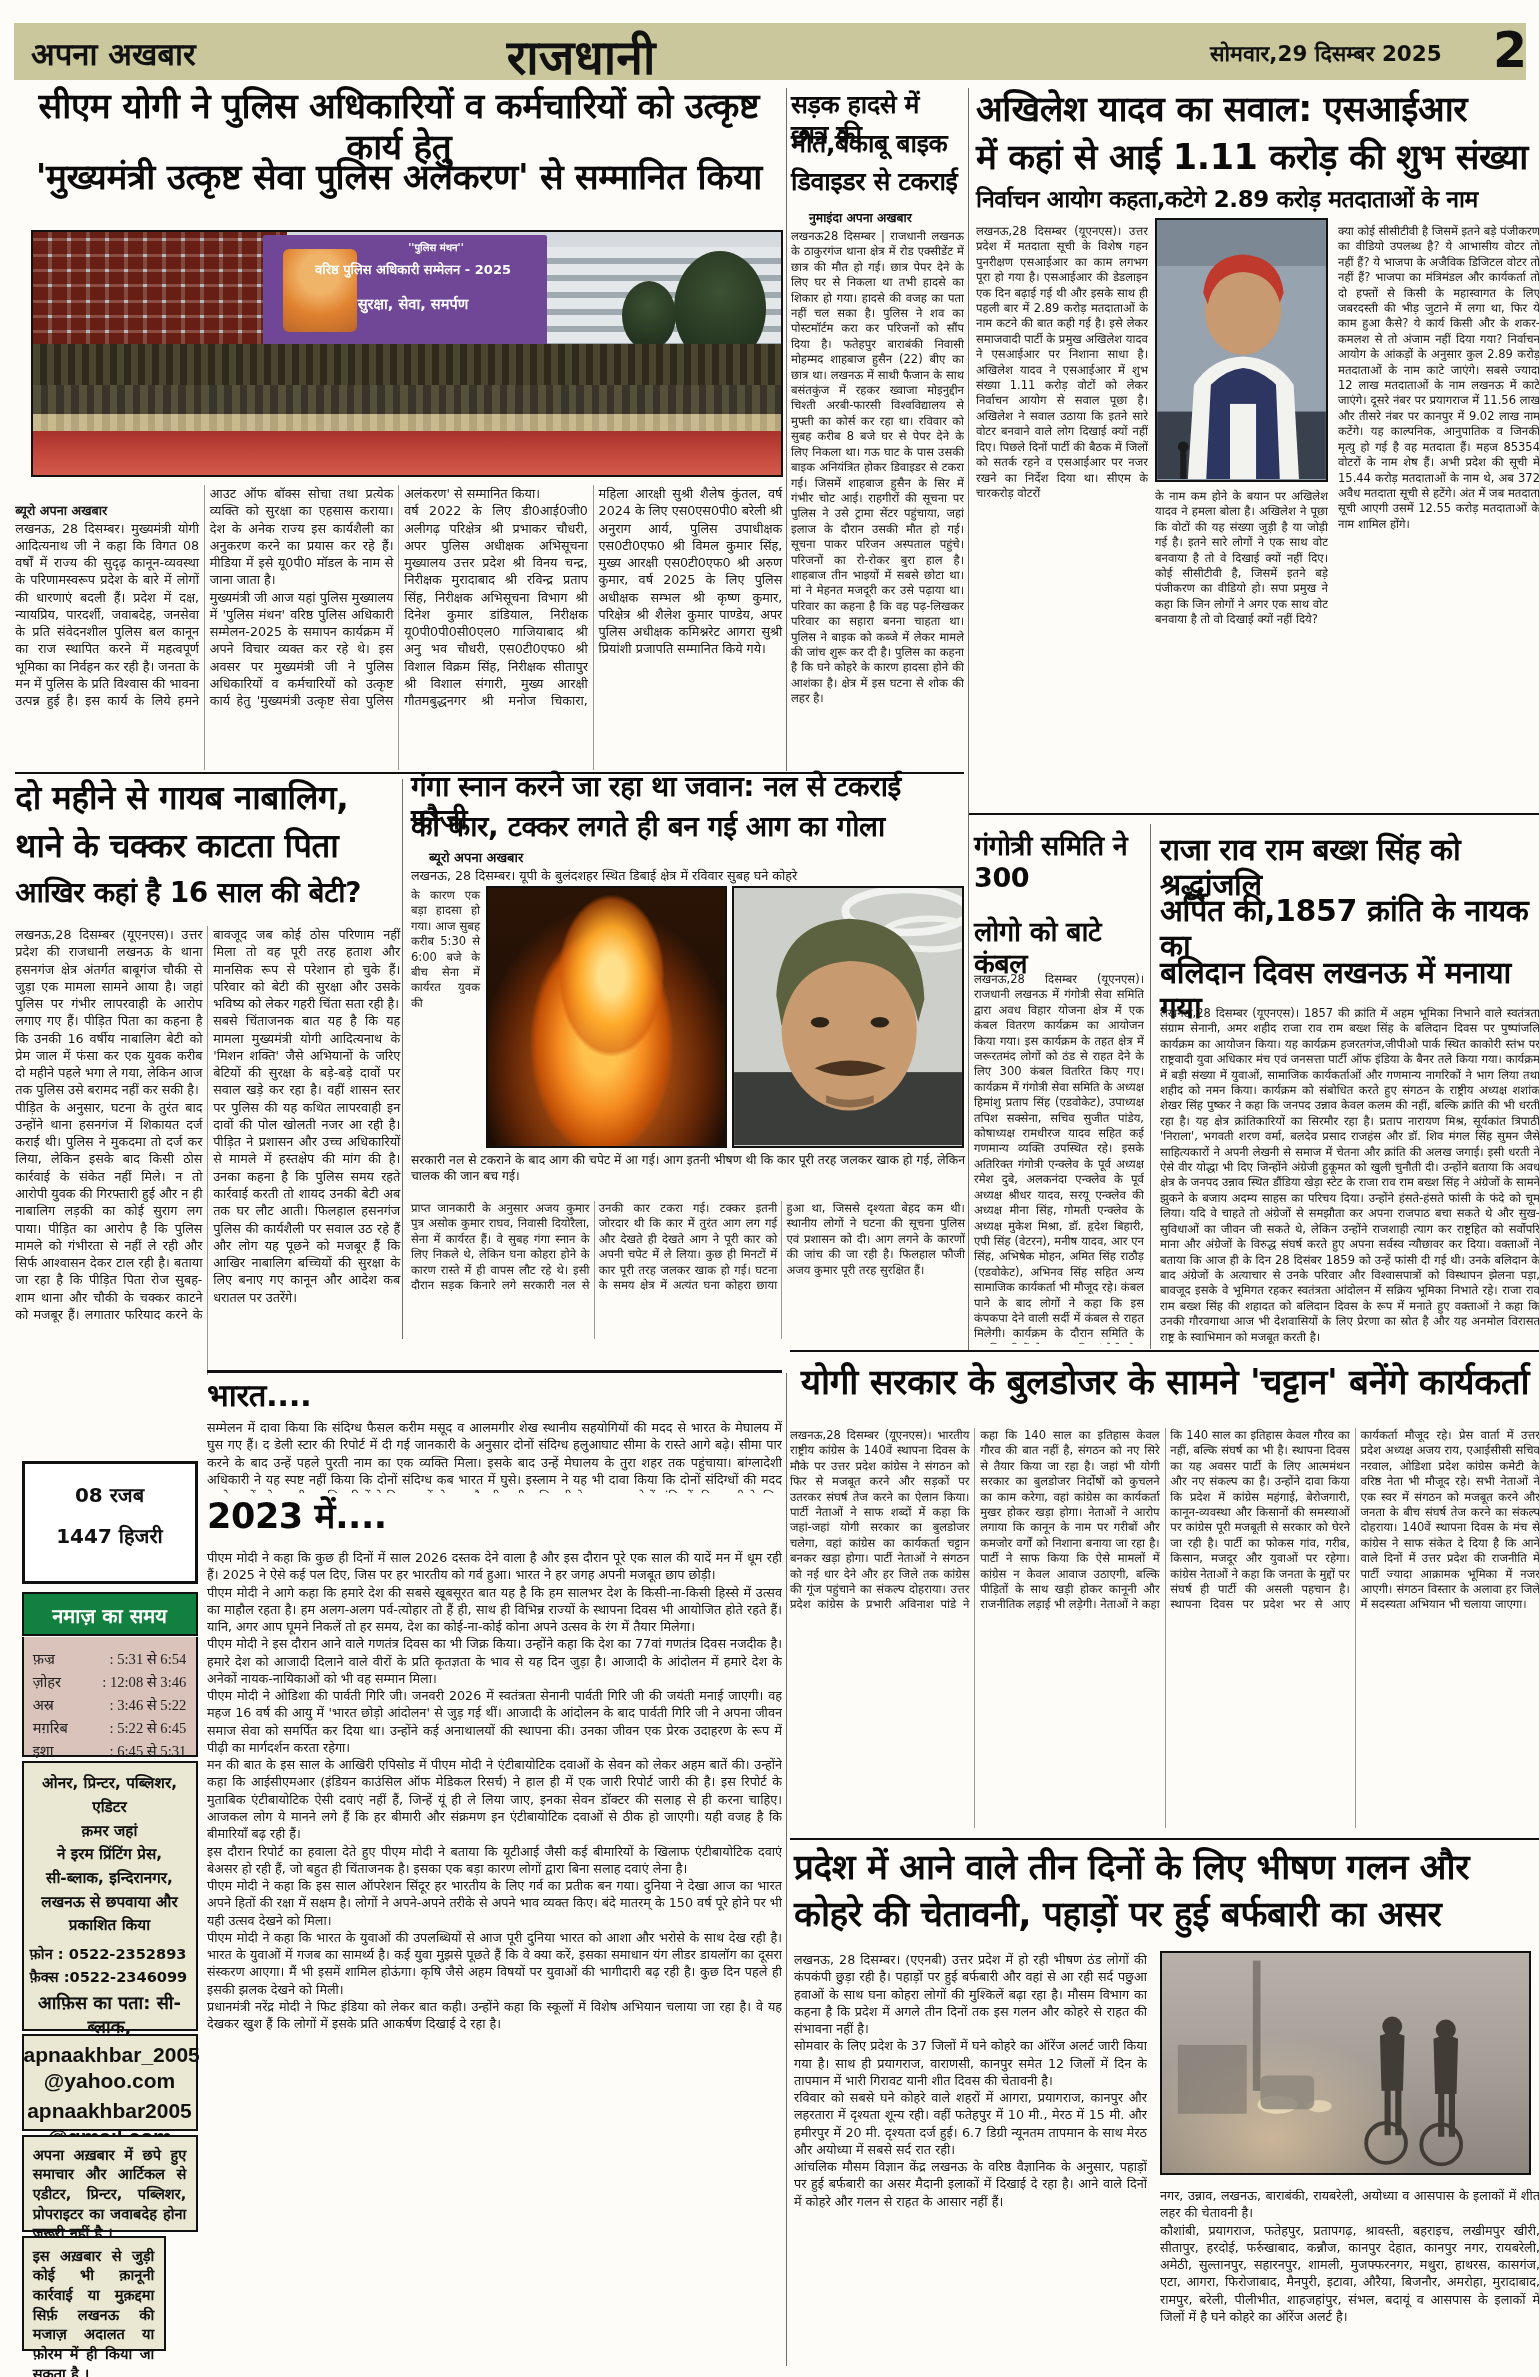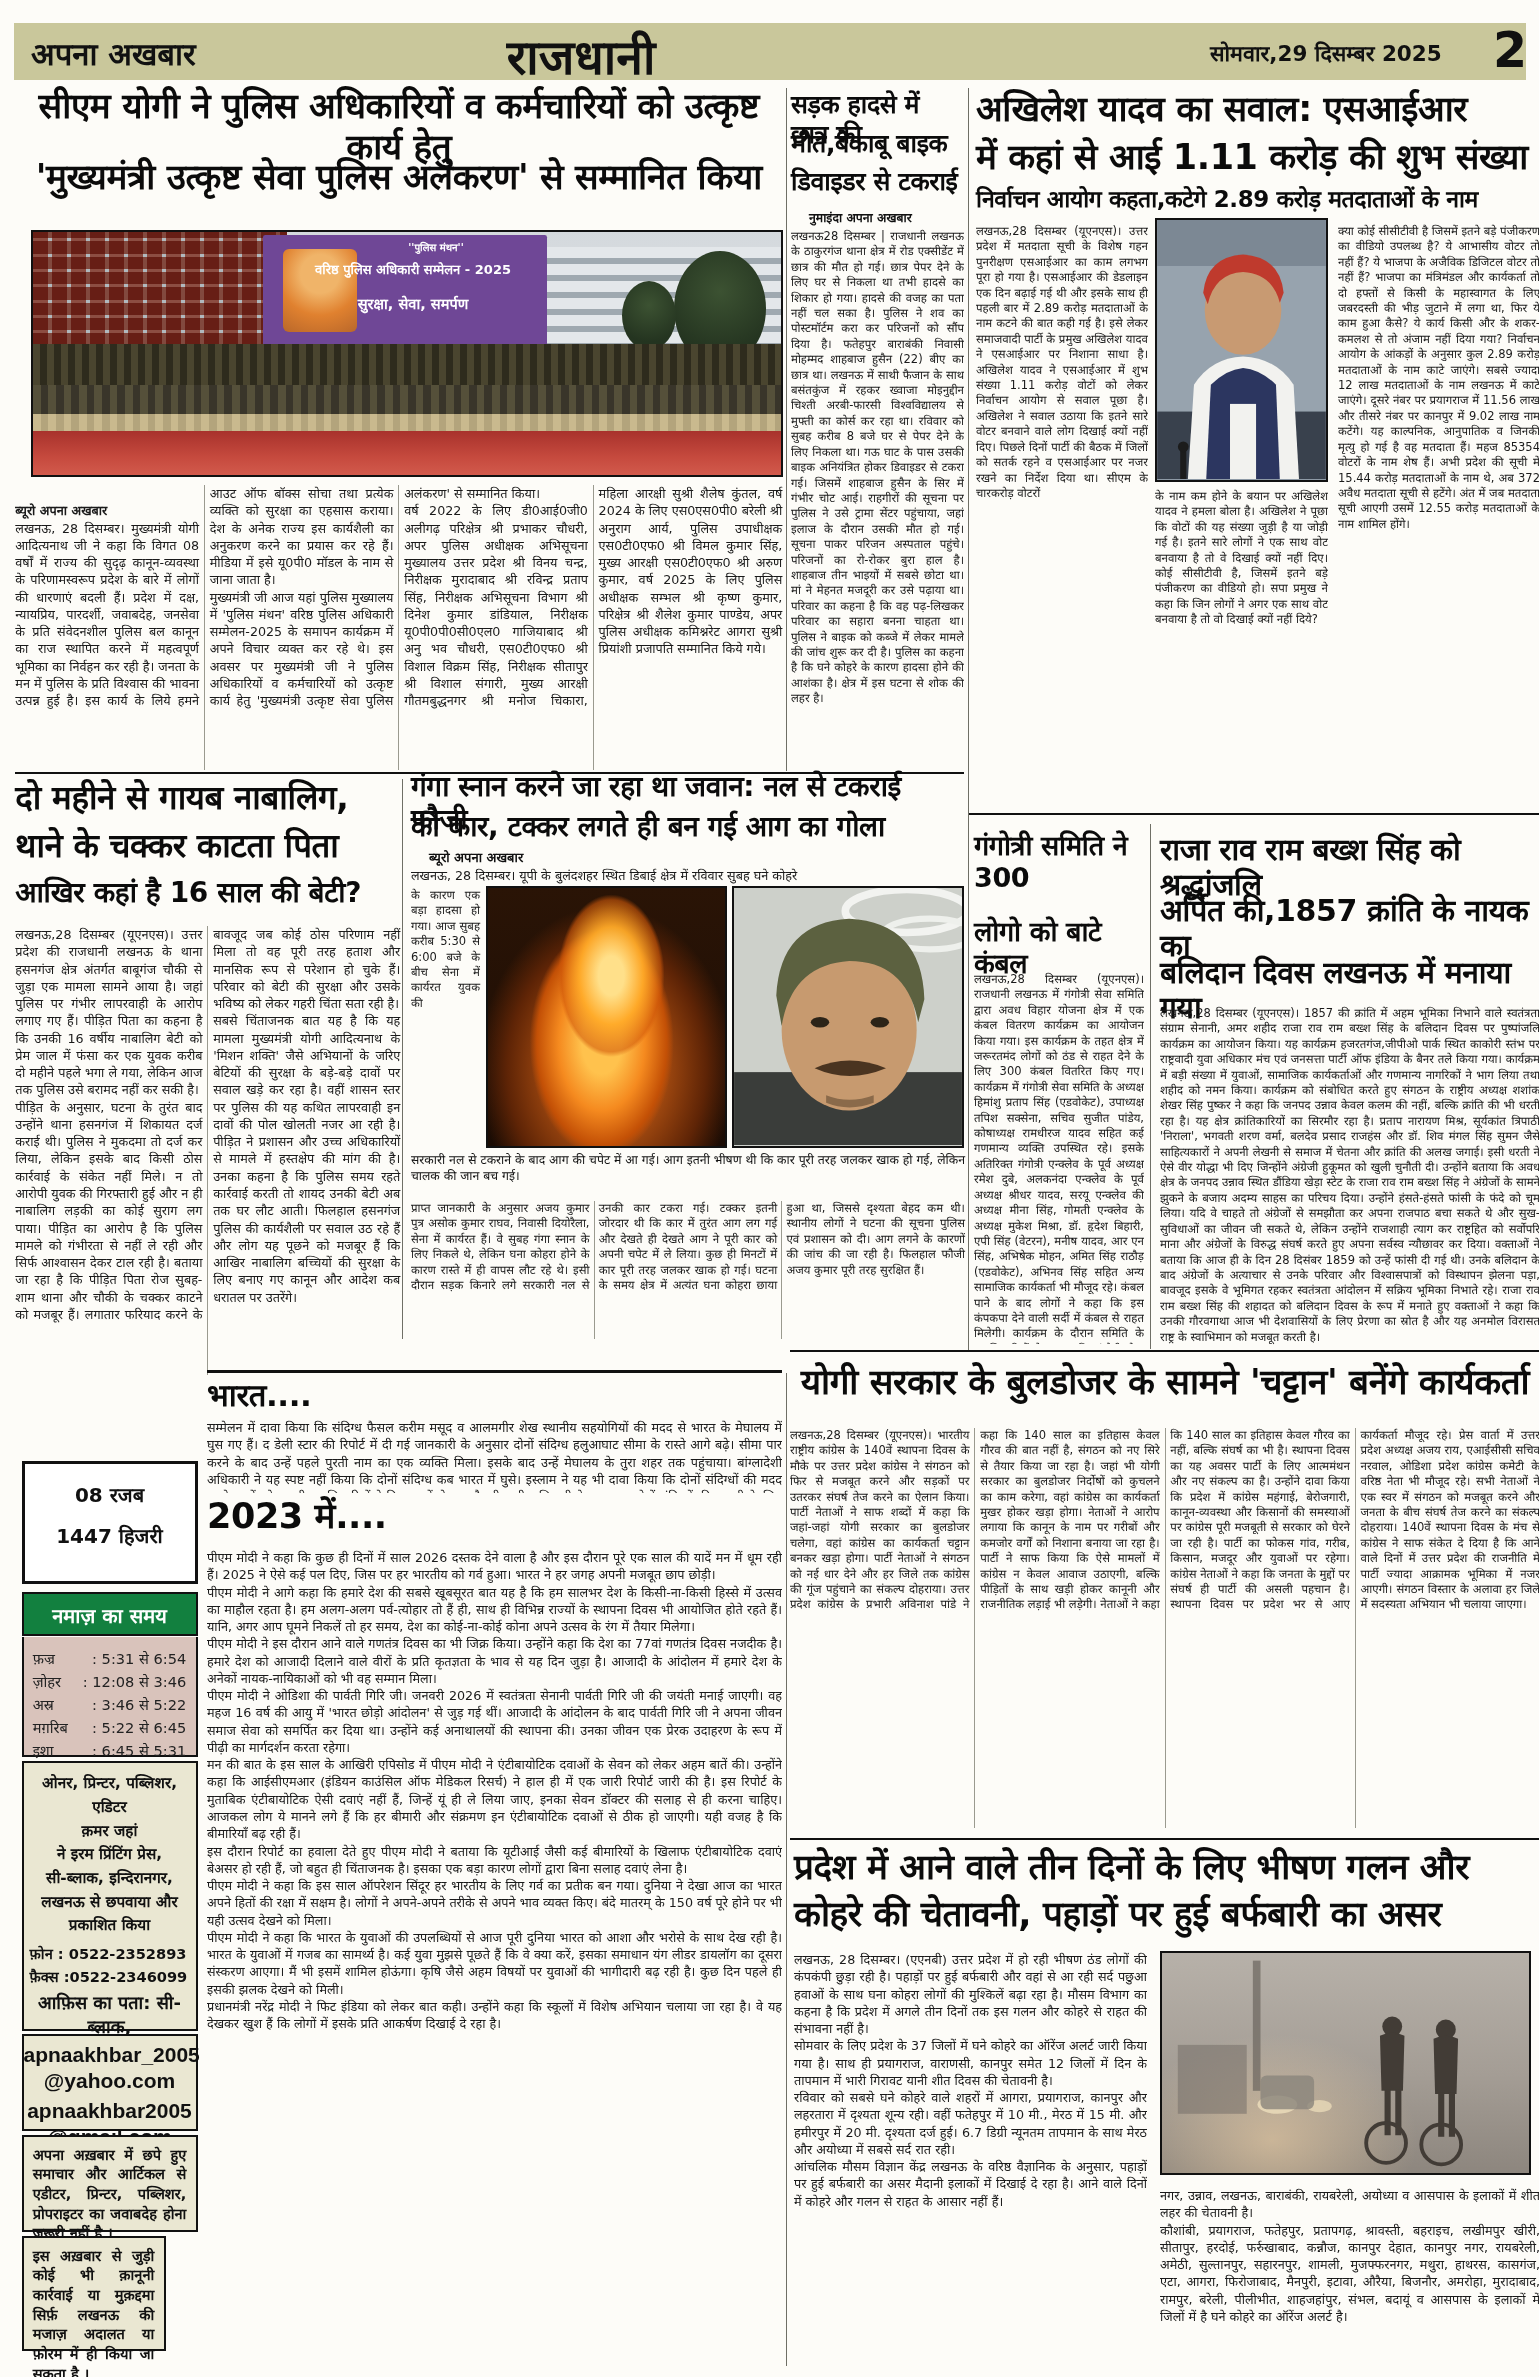--- a/index.html
+++ b/index.html
@@ -43,21 +43,21 @@
   .fire{background:
      radial-gradient(ellipse 30% 42% at 52% 34%,#ffe08a 0 18%,rgba(255,170,40,.95) 45%,rgba(210,90,10,.6) 70%,transparent 75%),
      radial-gradient(ellipse 38% 55% at 48% 60%,#ffc24d 0 22%,#f58a1f 48%,#c35006 72%,transparent 80%),
      radial-gradient(ellipse 60% 70% at 50% 70%,#a34a10 0 40%,#5e2406 70%,transparent 90%),
      linear-gradient(#2a1406,#1b0c04);}
   
   .fog{background:radial-gradient(ellipse at 30% 85%,rgba(255,220,170,.5),transparent 40%),
        linear-gradient(#b7b1a9,#a49d95 55%,#8d867e);}
   .prayer-head{background:#12803f;color:#fff;font-weight:800;text-align:center;border:2.3px solid #111;box-sizing:border-box;}
   .prayer-body{background:#d9c3bb;border:2.3px solid #111;border-top:none;box-sizing:border-box;padding:7.7px 9.2px 3.1px 9.2px;}
-  .prayer-row{display:flex;justify-content:space-between;font-size:14.6px;margin:3.1px 0;color:#222;}
+  .prayer-row{display:flex;justify-content:space-between;font-size:14.6px;margin:3.1px 0;color:#222;font-family:Liberation Serif, serif;}
   .mail{font-weight:800;font-size:21px;text-align:center;line-height:1.25;font-family:Liberation Sans, sans-serif;}
   .disc{font-weight:700;font-size:14.6px;line-height:1.35;text-align:justify;padding:7.7px 9.2px;}
 </style>
 </head>
 <body>
 
 <div id="page">
 
   <div class="abs band" style="left:14px;top:23px;width:1512px;height:57px;">
     <div class="abs" style="left:17px;top:9.2px;font-size:31px;font-weight:800;">अपना अखबार</div>

